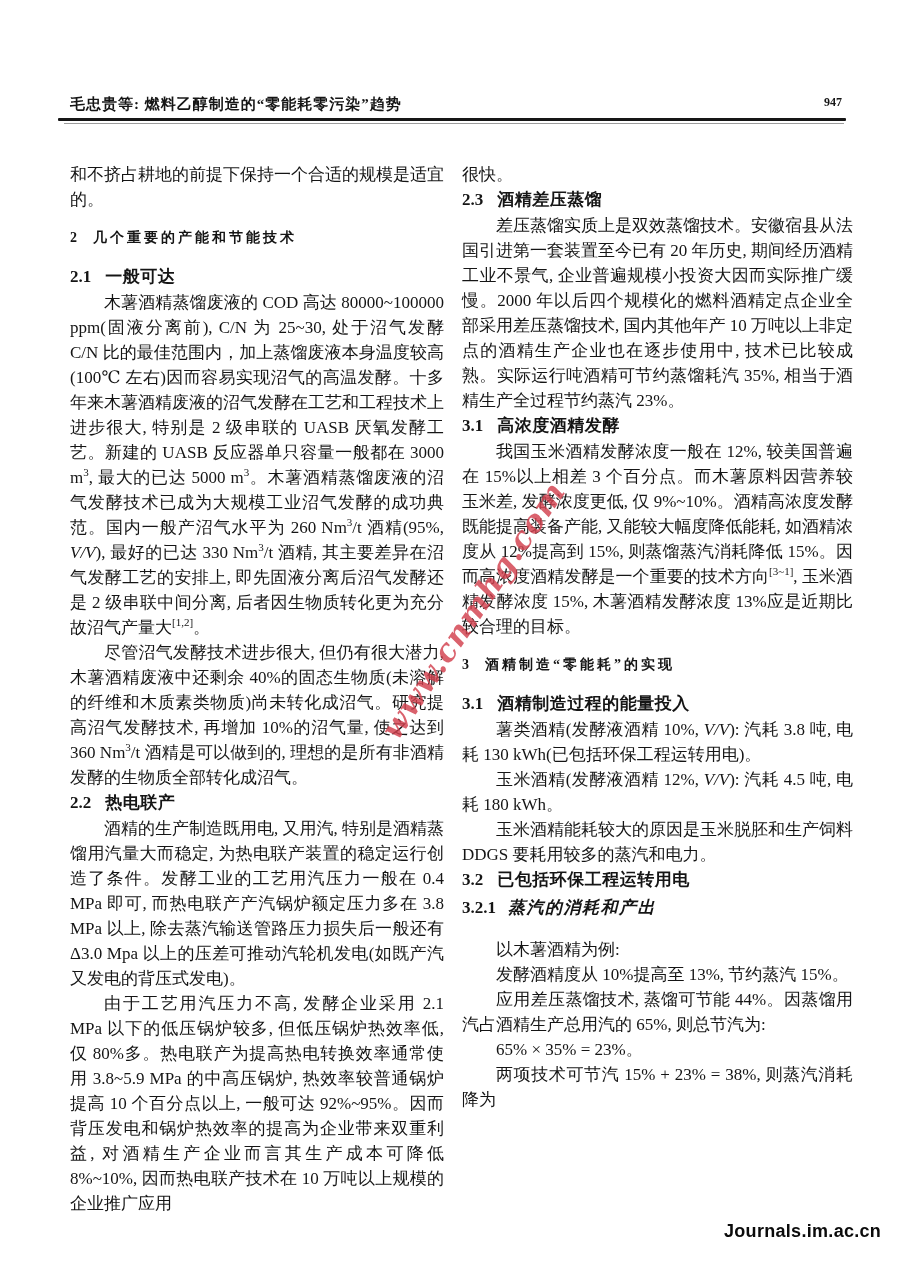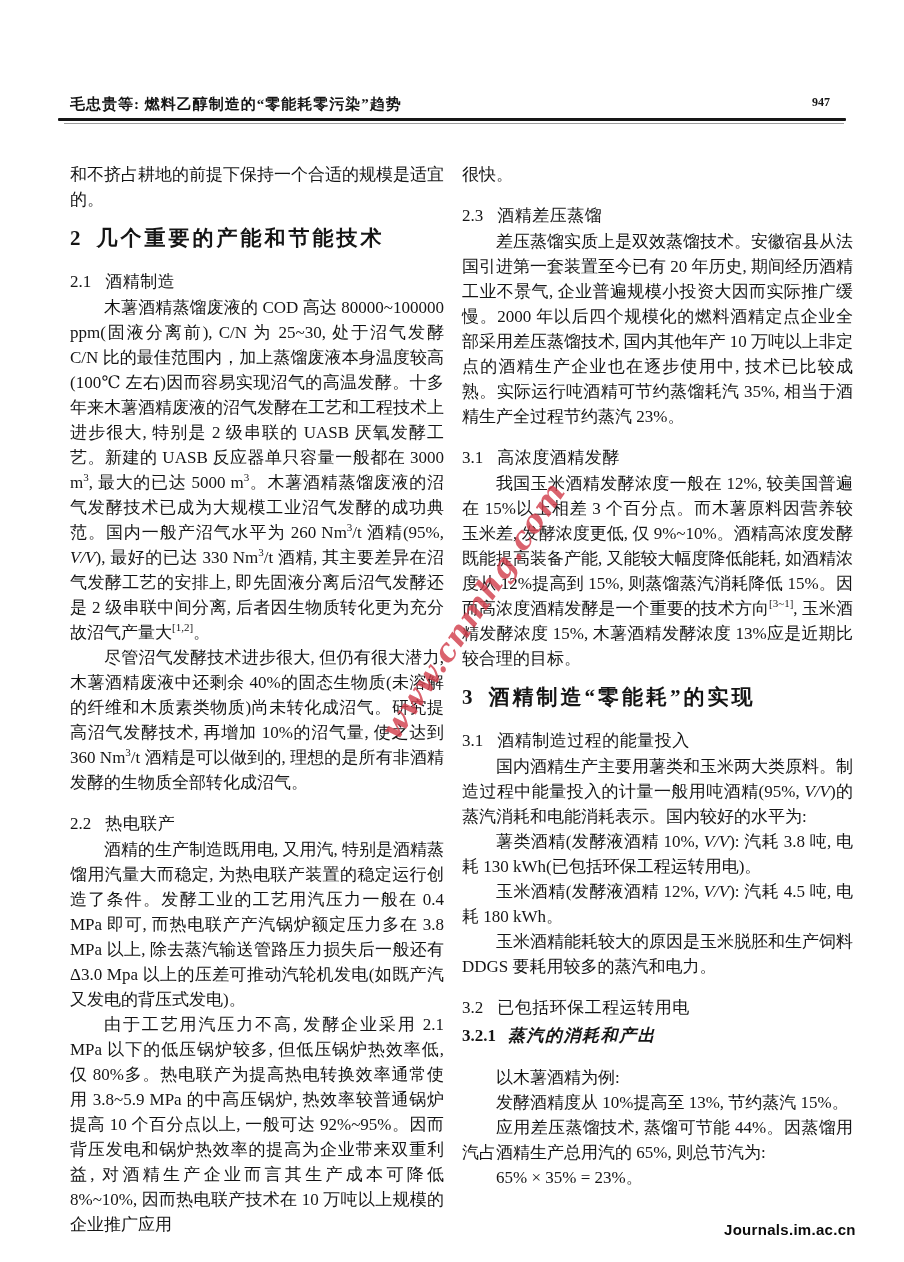--- a/index.html
+++ b/index.html
@@ -3,96 +3,96 @@
 <meta charset="utf-8">
 <style>
   html,body{margin:0;padding:0;}
   body{
     width:904px;height:1262px;position:relative;overflow:hidden;
     background:#ffffff;color:#151515;
     font-family:"Liberation Serif","DejaVu Serif",serif;
   }
   
   .running-head{
-    position:absolute;top:95px;left:70px;right:56px;height:22px;
+    position:absolute;top:95px;left:70px;right:44px;height:22px;
     font-size:15px;font-weight:bold;letter-spacing:1px;
   }
   .running-head .pageno{position:absolute;right:18px;top:0;font-size:12px;letter-spacing:0;}
   .head-rule{
     position:absolute;top:118px;left:58px;width:788px;height:3px;
     background:#161616;border-radius:1px;
   }
   .head-rule::after{
     content:"";position:absolute;left:6px;top:5px;width:99%;height:1px;background:#4a4a4a;opacity:.55;
   }
   
   .col{position:absolute;top:150px;font-size:17px;line-height:25px;}
   .col-left{left:70px;width:374px;}
   .col-right{left:462px;width:391px;}
   .blk{margin:0;}
   .p{text-indent:2em;text-align:justify;}
   .pc{text-align:justify;margin-top:12px;}
-  .h1{font-size:21px;font-weight:bold;line-height:30px;letter-spacing:3px;margin:11px 0 11px;}
+  .h1{font-size:14px;font-weight:bold;line-height:30px;letter-spacing:3px;margin:11px 0 11px;}
   .h1 .num{letter-spacing:0;margin-right:16px;}
-  .h2{font-weight:normal;margin:16px 0 1px;letter-spacing:.5px;}
+  .h2{font-weight:bold;margin:0 0 1px;letter-spacing:.5px;}
   .h2 .num{letter-spacing:0;margin-right:14px;}
   .h3{font-weight:bold;margin:3px 0 17px;}
   .h3 .num{margin-right:12px;}
   .h3 .ttl{font-style:italic;letter-spacing:1.5px;}
   sup{font-size:11px;line-height:0;vertical-align:super;}
   i{font-style:italic;}
   
   .watermark{
     position:absolute;left:318px;top:588px;width:310px;height:44px;
     transform:rotate(-56deg);transform-origin:50% 50%;
     font-family:"DejaVu Serif","Liberation Serif",serif;
     font-style:italic;font-weight:bold;font-size:31px;line-height:44px;
     text-align:center;letter-spacing:1px;opacity:.82;pointer-events:none;z-index:5;
   }
   
   .footer-url{
     position:absolute;left:724px;top:1221px;
     font-family:"Liberation Sans","DejaVu Sans",sans-serif;
-    font-size:15px;font-weight:bold;letter-spacing:.3px;color:#0b0b0b;
+    font-size:18px;font-weight:bold;letter-spacing:.3px;color:#0b0b0b;
   }
 </style>
 </head>
 <body>
 
 <div class="running-head">
   <span>毛忠贵等: 燃料乙醇制造的“零能耗零污染”趋势</span>
   <span class="pageno">947</span>
 </div>
 <div class="head-rule"></div>
 
 <div class="watermark" style="color: rgb(210, 64, 78);">www.cnmhg.com</div>
 
 <div class="col col-left" id="col-left">
     <div class="blk pc">和不挤占耕地的前提下保持一个合适的规模是适宜的。</div>
     <div class="blk h1"><span class="num">2</span><span class="ttl">几个重要的产能和节能技术</span></div>
-    <div class="blk h2"><span class="num">2.1</span><span class="ttl">酒精制造</span></div>
+    <div class="blk h2"><span class="num">2.1</span><span class="ttl">一般可达</span></div>
     <div class="blk p">木薯酒精蒸馏废液的 COD 高达 80000~100000 ppm(固液分离前), C/N 为 25~30, 处于沼气发酵 C/N 比的最佳范围内，加上蒸馏废液本身温度较高(100℃ 左右)因而容易实现沼气的高温发酵。十多年来木薯酒精废液的沼气发酵在工艺和工程技术上进步很大, 特别是 2 级串联的 UASB 厌氧发酵工艺。新建的 UASB 反应器单只容量一般都在 3000 m<sup>3</sup>, 最大的已达 5000 m<sup>3</sup>。木薯酒精蒸馏废液的沼气发酵技术已成为大规模工业沼气发酵的成功典范。国内一般产沼气水平为 260 Nm<sup>3</sup>/t 酒精(95%, <i>V/V</i>), 最好的已达 330 Nm<sup>3</sup>/t 酒精, 其主要差异在沼气发酵工艺的安排上, 即先固液分离后沼气发酵还是 2 级串联中间分离, 后者因生物质转化更为充分故沼气产量大<sup>[1,2]</sup>。</div>
     <div class="blk p">尽管沼气发酵技术进步很大, 但仍有很大潜力, 木薯酒精废液中还剩余 40%的固态生物质(未溶解的纤维和木质素类物质)尚未转化成沼气。研究提高沼气发酵技术, 再增加 10%的沼气量, 使之达到 360 Nm<sup>3</sup>/t 酒精是可以做到的, 理想的是所有非酒精发酵的生物质全部转化成沼气。</div>
     <div class="blk h2"><span class="num">2.2</span><span class="ttl">热电联产</span></div>
     <div class="blk p">酒精的生产制造既用电, 又用汽, 特别是酒精蒸馏用汽量大而稳定, 为热电联产装置的稳定运行创造了条件。发酵工业的工艺用汽压力一般在 0.4 MPa 即可, 而热电联产产汽锅炉额定压力多在 3.8 MPa 以上, 除去蒸汽输送管路压力损失后一般还有 Δ3.0 Mpa 以上的压差可推动汽轮机发电(如既产汽又发电的背压式发电)。</div>
     <div class="blk p">由于工艺用汽压力不高, 发酵企业采用 2.1 MPa 以下的低压锅炉较多, 但低压锅炉热效率低, 仅 80%多。热电联产为提高热电转换效率通常使用 3.8~5.9 MPa 的中高压锅炉, 热效率较普通锅炉提高 10 个百分点以上, 一般可达 92%~95%。因而背压发电和锅炉热效率的提高为企业带来双重利益, 对酒精生产企业而言其生产成本可降低 8%~10%, 因而热电联产技术在 10 万吨以上规模的企业推广应用</div>
   </div>
 <div class="col col-right" id="col-right">
     <div class="blk pc">很快。</div>
     <div class="blk h2"><span class="num">2.3</span><span class="ttl">酒精差压蒸馏</span></div>
     <div class="blk p">差压蒸馏实质上是双效蒸馏技术。安徽宿县从法国引进第一套装置至今已有 20 年历史, 期间经历酒精工业不景气, 企业普遍规模小投资大因而实际推广缓慢。2000 年以后四个规模化的燃料酒精定点企业全部采用差压蒸馏技术, 国内其他年产 10 万吨以上非定点的酒精生产企业也在逐步使用中, 技术已比较成熟。实际运行吨酒精可节约蒸馏耗汽 35%, 相当于酒精生产全过程节约蒸汽 23%。</div>
     <div class="blk h2"><span class="num">3.1</span><span class="ttl">高浓度酒精发酵</span></div>
     <div class="blk p">我国玉米酒精发酵浓度一般在 12%, 较美国普遍在 15%以上相差 3 个百分点。而木薯原料因营养较玉米差, 发酵浓度更低, 仅 9%~10%。酒精高浓度发酵既能提高装备产能, 又能较大幅度降低能耗, 如酒精浓度从 12%提高到 15%, 则蒸馏蒸汽消耗降低 15%。因而高浓度酒精发酵是一个重要的技术方向<sup>[3~1]</sup>, 玉米酒精发酵浓度 15%, 木薯酒精发酵浓度 13%应是近期比较合理的目标。</div>
     <div class="blk h1"><span class="num">3</span><span class="ttl">酒精制造“零能耗”的实现</span></div>
     <div class="blk h2"><span class="num">3.1</span><span class="ttl">酒精制造过程的能量投入</span></div>
-    <div class="blk p">国内酒精生产主要用薯类和玉米两大类原料。制造过程中能量投入的计量一般用吨酒精(95%, <i>V/V</i>)的蒸汽消耗和电能消耗表示。国内较好的水平为:</div>
     <div class="blk p">薯类酒精(发酵液酒精 10%, <i>V/V</i>): 汽耗 3.8 吨, 电耗 130 kWh(已包括环保工程运转用电)。</div>
     <div class="blk p">玉米酒精(发酵液酒精 12%, <i>V/V</i>): 汽耗 4.5 吨, 电耗 180 kWh。</div>
     <div class="blk p">玉米酒精能耗较大的原因是玉米脱胚和生产饲料 DDGS 要耗用较多的蒸汽和电力。</div>
     <div class="blk h2"><span class="num">3.2</span><span class="ttl">已包括环保工程运转用电</span></div>
     <div class="blk h3"><span class="num">3.2.1</span><span class="ttl">蒸汽的消耗和产出</span></div>
     <div class="blk p">以木薯酒精为例:</div>
     <div class="blk p">发酵酒精度从 10%提高至 13%, 节约蒸汽 15%。</div>
     <div class="blk p">应用差压蒸馏技术, 蒸馏可节能 44%。因蒸馏用汽占酒精生产总用汽的 65%, 则总节汽为:</div>
     <div class="blk p">65% × 35% = 23%。</div>
+    <div class="blk p">两项技术可节汽  15% + 23% = 38%, 则蒸汽消耗降为</div>
   </div>
 
 <div class="footer-url">Journals.im.ac.cn</div>
 
 </body></html>

